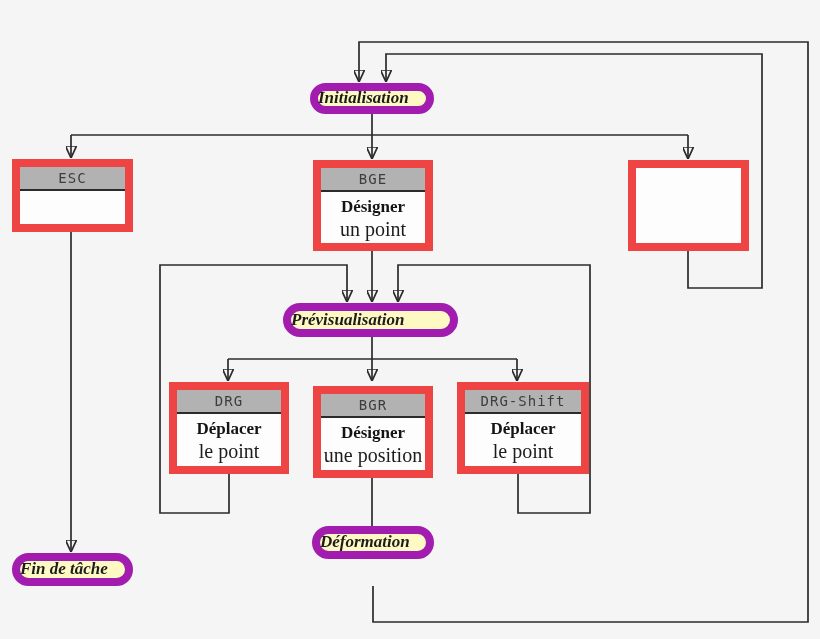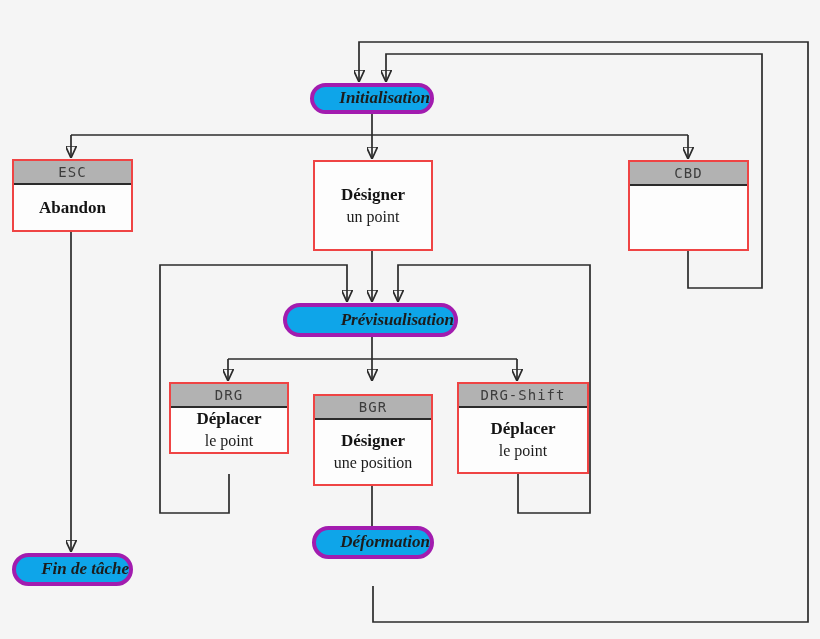--- a/index.html
+++ b/index.html
@@ -19,38 +19,38 @@
   }
   .wires path{
     stroke:#2b2b2b;
     stroke-width:1.7;
     fill:none;
   }
   
   .state{
     position:absolute;
     box-sizing:border-box;
-    background:#0ea5e9;
-    border:4px solid #a21caf;
+    background:#fef9c3;
+    border:8px solid #a21caf;
     border-radius:17px;
-    display:flex;align-items:center;justify-content:flex-end;
+    display:flex;align-items:center;justify-content:flex-start;
   }
   .state .label{
     font-family:"Liberation Serif", serif;
     font-weight:bold;font-style:italic;
     font-size:17px;color:#1c1c1c;
     white-space:nowrap;
     padding-bottom:1px;
   }
   
   .action{
     position:absolute;
     box-sizing:border-box;
     background:#fdfdfd;
-    border:2px solid #ef4444;
+    border:8px solid #ef4444;
     display:flex;flex-direction:column;
   }
   .action .hdr{
     box-sizing:border-box;
     height:24px;
     background:#b2b2b2;
     border-bottom:2px solid #2b2b2b;
     display:flex;align-items:center;justify-content:center;
     font-family:"DejaVu Sans Mono", monospace;
     font-size:14px;letter-spacing:1px;
@@ -60,21 +60,21 @@
   .action .bdy{
     flex:1;
     display:flex;flex-direction:column;
     align-items:center;justify-content:center;
     line-height:22px;
   }
   .action .title{
     font-weight:bold;font-size:17px;color:#141414;white-space:nowrap;
   }
   .action .subtitle{
-    font-size:16px;color:#1c1c1c;white-space:nowrap;
+    font-size:20px;color:#1c1c1c;white-space:nowrap;
   }
 </style>
 </head>
 <body>
 
 <div class="canvas">
 
   <svg class="wires" viewBox="0 0 820 639" xmlns="http://www.w3.org/2000/svg">
     <defs>
       <marker id="arr" viewBox="0 0 12 11" refX="10" refY="5.5" markerWidth="12" markerHeight="11" orient="auto" markerUnits="userSpaceOnUse">
@@ -120,45 +120,42 @@
   <div class="state" style="left:12px;top:553px;width:121px;height:33px">
     <span class="label">Fin de tâche</span>
   </div>
 
   <div class="state" style="left:312px;top:526px;width:122px;height:33px">
     <span class="label">Déformation</span>
   </div>
 
   <div class="action" style="left:12px;top:159px;width:121px;height:73px">
     <div class="hdr">ESC</div>
-    <div class="bdy">
-      <span class="title">Abandon</span>
-    </div>
   </div>
 
   <div class="action" style="left:313px;top:160px;width:120px;height:91px">
+    <div class="hdr">BGE</div>
     <div class="bdy">
       <span class="title">Désigner</span>
       <span class="subtitle">un point</span>
     </div>
   </div>
 
   <div class="action" style="left:628px;top:160px;width:121px;height:91px">
-    <div class="hdr">CBD</div>
   </div>
 
-  <div class="action" style="left:169px;top:382px;width:120px;height:72px">
+  <div class="action" style="left:169px;top:382px;width:120px;height:92px">
     <div class="hdr">DRG</div>
     <div class="bdy">
       <span class="title">Déplacer</span>
       <span class="subtitle">le point</span>
     </div>
   </div>
 
-  <div class="action" style="left:313px;top:394px;width:120px;height:92px">
+  <div class="action" style="left:313px;top:386px;width:120px;height:92px">
     <div class="hdr">BGR</div>
     <div class="bdy">
       <span class="title">Désigner</span>
       <span class="subtitle">une position</span>
     </div>
   </div>
 
   <div class="action" style="left:457px;top:382px;width:132px;height:92px">
     <div class="hdr">DRG-Shift</div>
     <div class="bdy">

